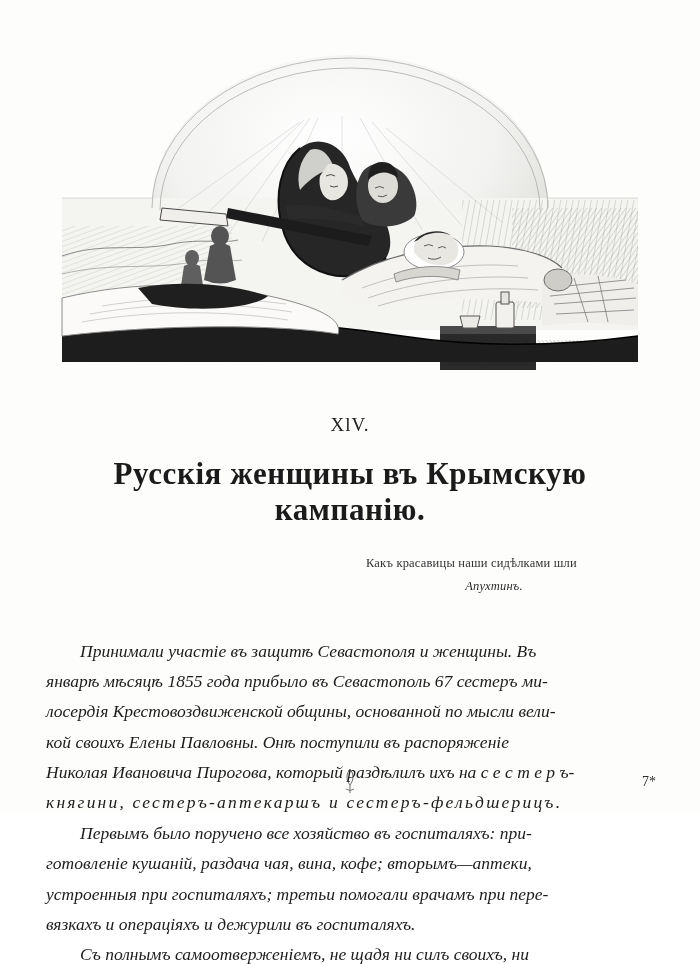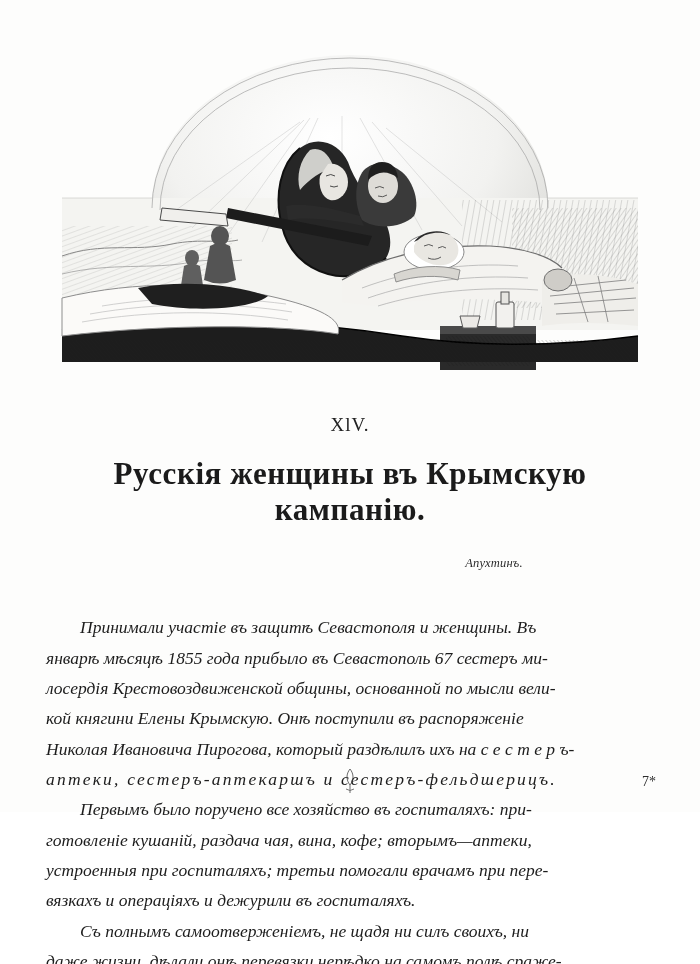--- a/index.html
+++ b/index.html
@@ -293,31 +293,32 @@
     </svg>
   </div>
 
   <div class="content">
 
     <div class="chapter-number">XlV.</div>
 
     <h1 class="chapter-title">Русскія женщины въ Крымскую кампанію.</h1>
 
     <div class="epigraph">
+      <div class="line">Какъ красавицы наши сидѣлками шли</div>
       <div class="epigraph-author">Апухтинъ.</div>
     </div>
 
     <div class="body-text">
 
       <p class="para">Принимали участіе въ защитѣ Севастополя и женщины. Въ</p>
       <p>январѣ мѣсяцѣ 1855 года прибыло въ Севастополь 67 сестеръ ми-</p>
       <p>лосердія Крестовоздвиженской общины, основанной по мысли вели-</p>
-      <p>кой княгини Елены Крымскую. Онѣ поступили въ распоряженіе</p>
+      <p>кой своихъ Елены Павловны. Онѣ поступили въ распоряженіе</p>
       <p>Николая Ивановича Пирогова, который раздѣлилъ ихъ на с е с т е р ъ-</p>
-      <p class="spaced">аптеки,  сестеръ-аптекаршъ  и  сестеръ-фельдшерицъ.</p>
+      <p class="spaced">княгини,  сестеръ-аптекаршъ  и  сестеръ-фельдшерицъ.</p>
 
       <p class="para">Первымъ было поручено все хозяйство въ госпиталяхъ: при-</p>
       <p>готовленіе кушаній, раздача чая, вина, кофе; вторымъ—аптеки,</p>
       <p>устроенныя при госпиталяхъ; третьи помогали врачамъ при пере-</p>
       <p>вязкахъ и операціяхъ и дежурили въ госпиталяхъ.</p>
 
       <p class="para">Съ полнымъ самоотверженіемъ, не щадя ни силъ своихъ, ни</p>
       <p>даже жизни, дѣлали онѣ перевязки нерѣдко на самомъ полѣ сраже-</p>
 
     </div>

